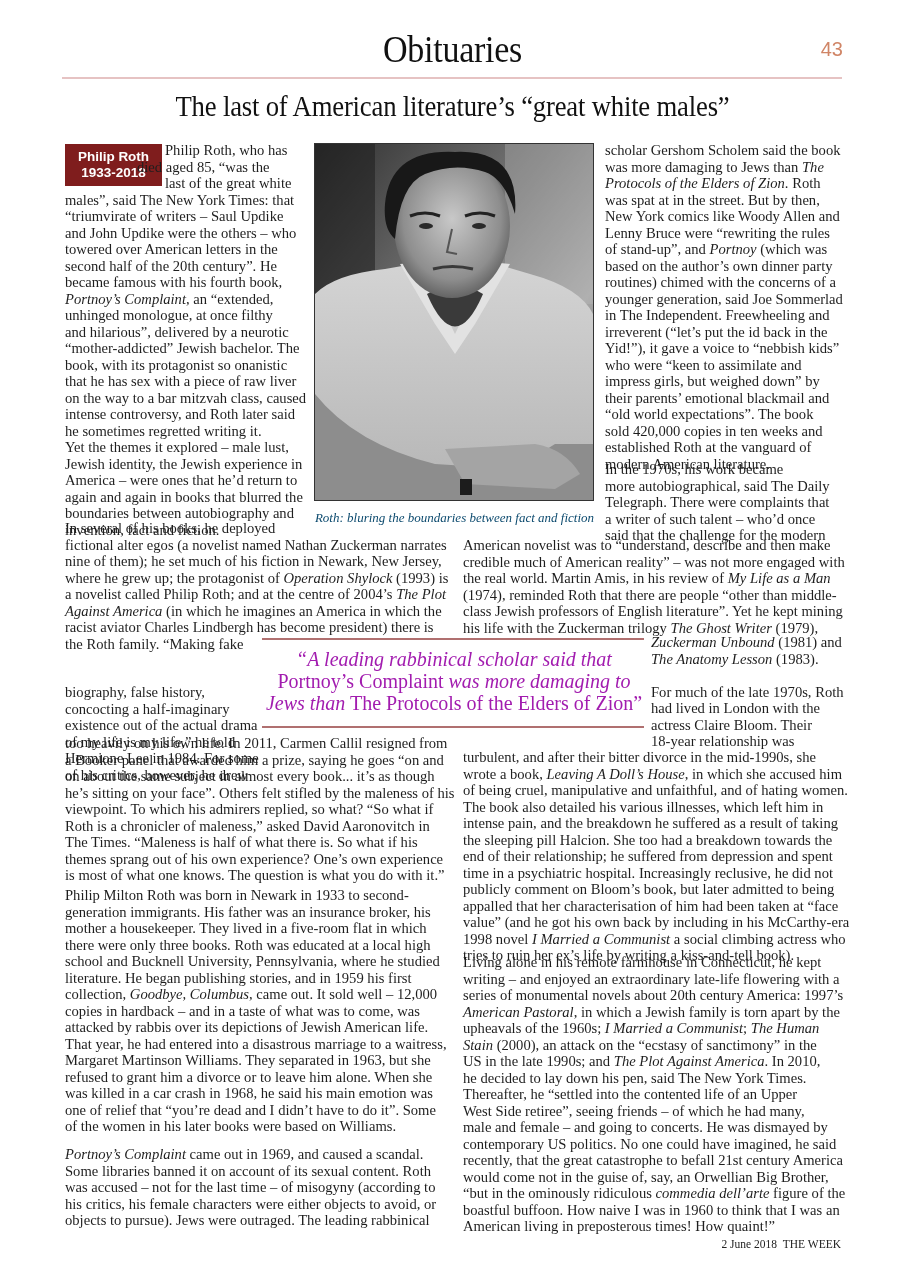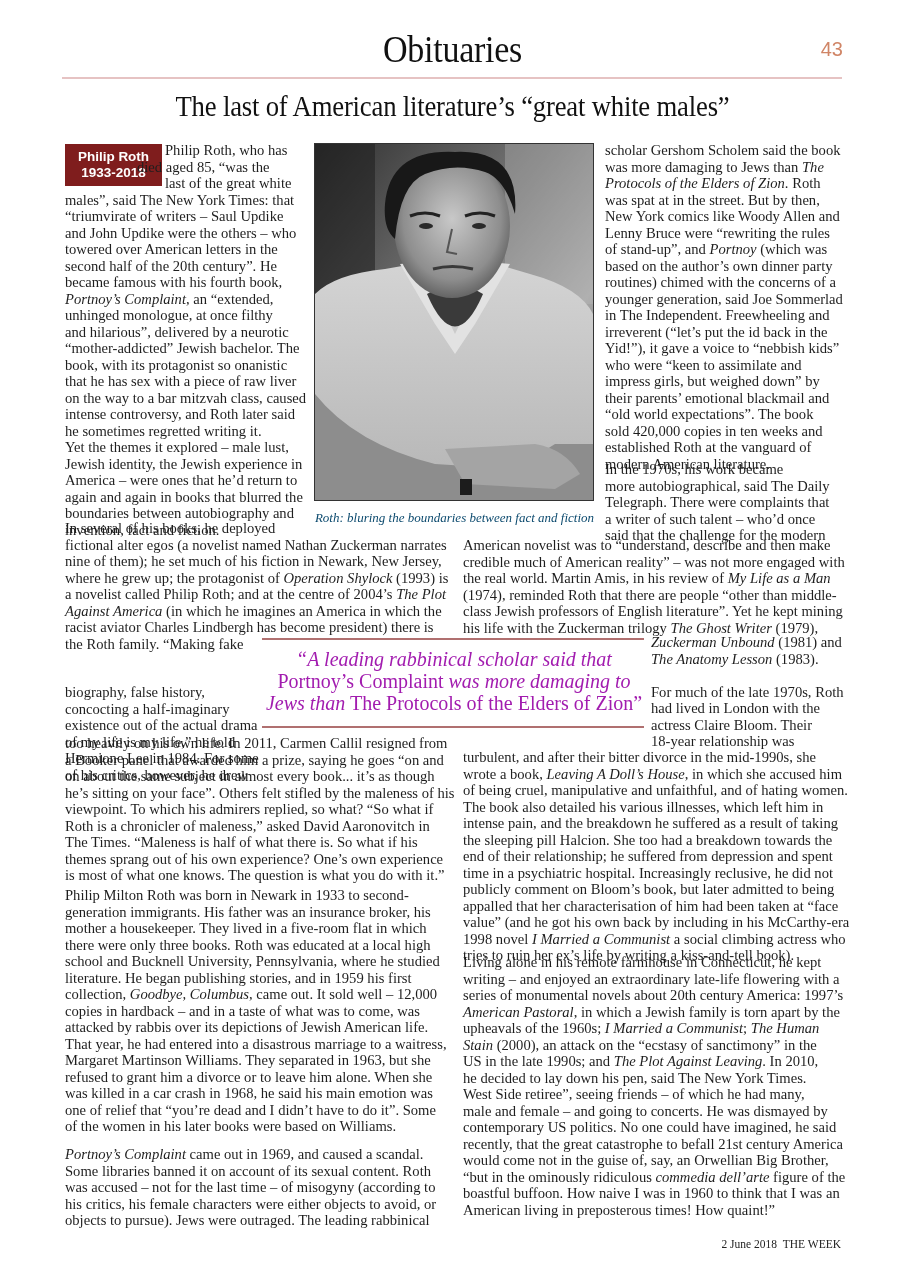--- a/index.html
+++ b/index.html
@@ -285,22 +285,23 @@
     <span class="line">objects to pursue). Jews were outraged. The leading rabbinical</span>
   </div>
 
 <div class="abs txt" style="left:463px; top:954px; width:390px;">
     <span class="line">Living alone in his remote farmhouse in Connecticut, he kept</span>
     <span class="line">writing – and enjoyed an extraordinary late-life flowering with a</span>
     <span class="line">series of monumental novels about 20th century America: 1997’s</span>
     <span class="line"><i>American Pastoral</i>, in which a Jewish family is torn apart by the</span>
     <span class="line">upheavals of the 1960s; <i>I Married a Communist</i>; <i>The Human</i></span>
     <span class="line"><i>Stain</i> (2000), an attack on the “ecstasy of sanctimony” in the</span>
-    <span class="line">US in the late 1990s; and <i>The Plot Against Leaving</i>. In 2010,</span>
+    <span class="line">US in the late 1990s; and <i>The Plot Against America</i>. In 2010,</span>
     <span class="line">he decided to lay down his pen, said The New York Times.</span>
+    <span class="line">Thereafter, he “settled into the contented life of an Upper</span>
     <span class="line">West Side retiree”, seeing friends – of which he had many,</span>
     <span class="line">male and female – and going to concerts. He was dismayed by</span>
     <span class="line">contemporary US politics. No one could have imagined, he said</span>
     <span class="line">recently, that the great catastrophe to befall 21st century America</span>
     <span class="line">would come not in the guise of, say, an Orwellian Big Brother,</span>
     <span class="line">“but in the ominously ridiculous <i>commedia dell’arte</i> figure of the</span>
     <span class="line">boastful buffoon. How naive I was in 1960 to think that I was an</span>
     <span class="line">American living in preposterous times! How quaint!”</span>
   </div>
 

